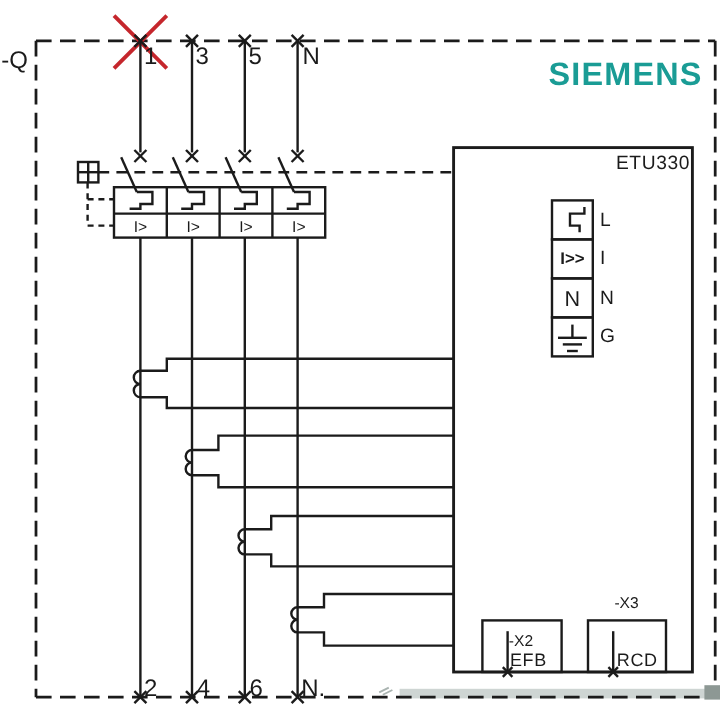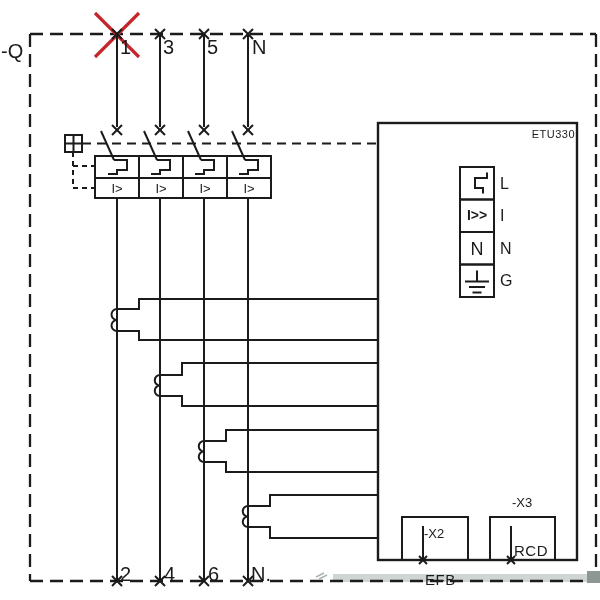--- a/index.html
+++ b/index.html
@@ -5,21 +5,21 @@
   html,body{margin:0;padding:0;}
   body{
     width:600px;height:600px;background:#ffffff;position:relative;overflow:hidden;
     font-family:"Liberation Sans",sans-serif;color:#1b1b1b;
   }
   #stage{position:absolute;inset:0;width:600px;height:600px;}
   svg{position:absolute;left:0;top:0;}
   .label{position:absolute;line-height:1;white-space:pre;color:#1b1b1b;}
   .terminal-num{font-size:20px;}
   .brand{font-size:27px;font-weight:700;letter-spacing:1px;color:#1a9c95;}
-  .model{font-size:11px;letter-spacing:0.5px;}
+  .model{font-size:16px;letter-spacing:0.5px;}
   .fn-label{font-size:16px;}
   .fn-symbol{position:absolute;text-align:center;line-height:1;}
   .release{font-size:13px;position:absolute;text-align:center;line-height:1;}
   .conn-id{font-size:13px;}
   .conn-name{font-size:15px;letter-spacing:0.5px;}
 </style>
 </head>
 <body>
 
 <div id="stage">
@@ -175,20 +175,21 @@
     <rect x="587" y="571" width="13" height="12" fill="#8d9894" stroke="none"></rect>
     <g stroke="#a9b3b0" stroke-width="1.5">
       <line x1="316" y1="577" x2="324" y2="573"></line>
       <line x1="319" y1="579" x2="327" y2="575"></line>
     </g>
   </g>
 </svg>
 
 <div class="label terminal-num" style="left:1px;top:41px;">-Q</div>
 
+<div class="label brand" style="left:457px;top:49px;">SIEMENS</div>
 
 <div class="label terminal-num" style="left:120px;top:37px;">1</div>
 <div class="label terminal-num" style="left:163px;top:37px;">3</div>
 <div class="label terminal-num" style="left:207px;top:37px;">5</div>
 <div class="label terminal-num" style="left:252px;top:37px;">N</div>
 
 <div class="label terminal-num" style="left:120px;top:564px;">2</div>
 <div class="label terminal-num" style="left:164px;top:564px;">4</div>
 <div class="label terminal-num" style="left:208px;top:564px;">6</div>
 <div class="label terminal-num" style="left:251px;top:564px;">N.</div>
@@ -202,17 +203,17 @@
 
 <div class="fn-symbol" style="left:460px;top:208px;width:34px;font-size:14px;font-weight:700;">I&gt;&gt;</div>
 <div class="fn-symbol" style="left:460px;top:240px;width:34px;font-size:18px;">N</div>
 
 <div class="label fn-label" style="left:500px;top:176px;">L</div>
 <div class="label fn-label" style="left:500px;top:208px;">I</div>
 <div class="label fn-label" style="left:500px;top:241px;">N</div>
 <div class="label fn-label" style="left:500px;top:273px;">G</div>
 
 <div class="label conn-id" style="left:424px;top:527px;">-X2</div>
-<div class="label conn-name" style="left:425px;top:543px;margin-top:29px;">EFB</div>
+<div class="label conn-name" style="left:425px;top:543px;">EFB</div>
 <div class="label conn-id" style="left:512px;top:496px;">-X3</div>
 <div class="label conn-name" style="left:514px;top:543px;">RCD</div>
 
 </div>
 
 </body></html>

